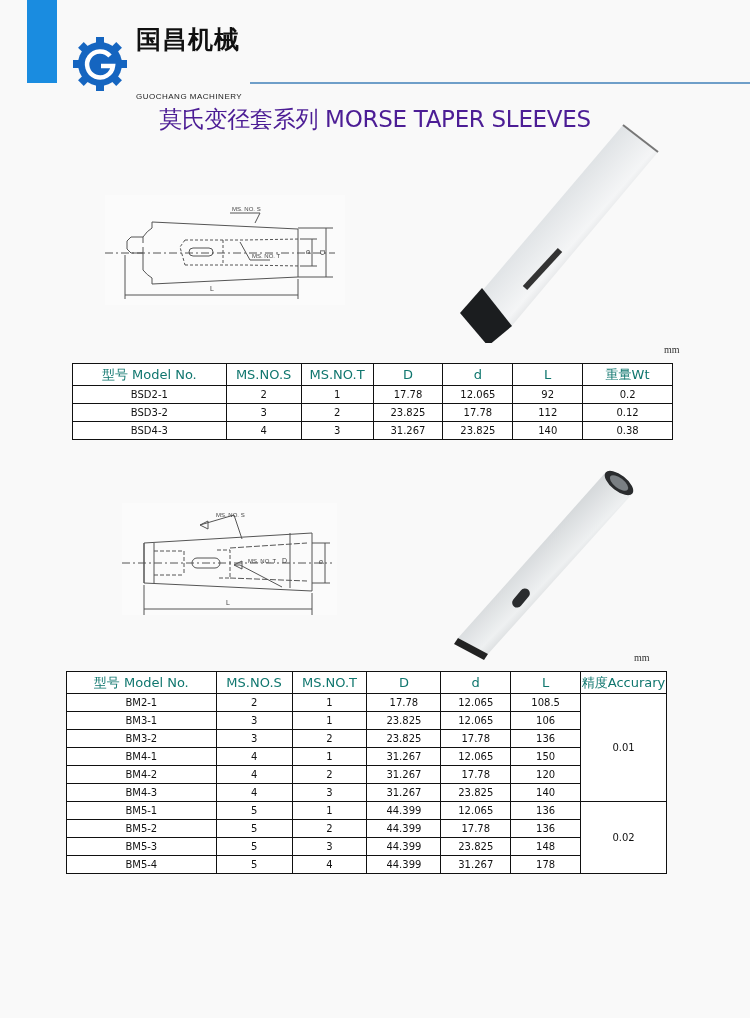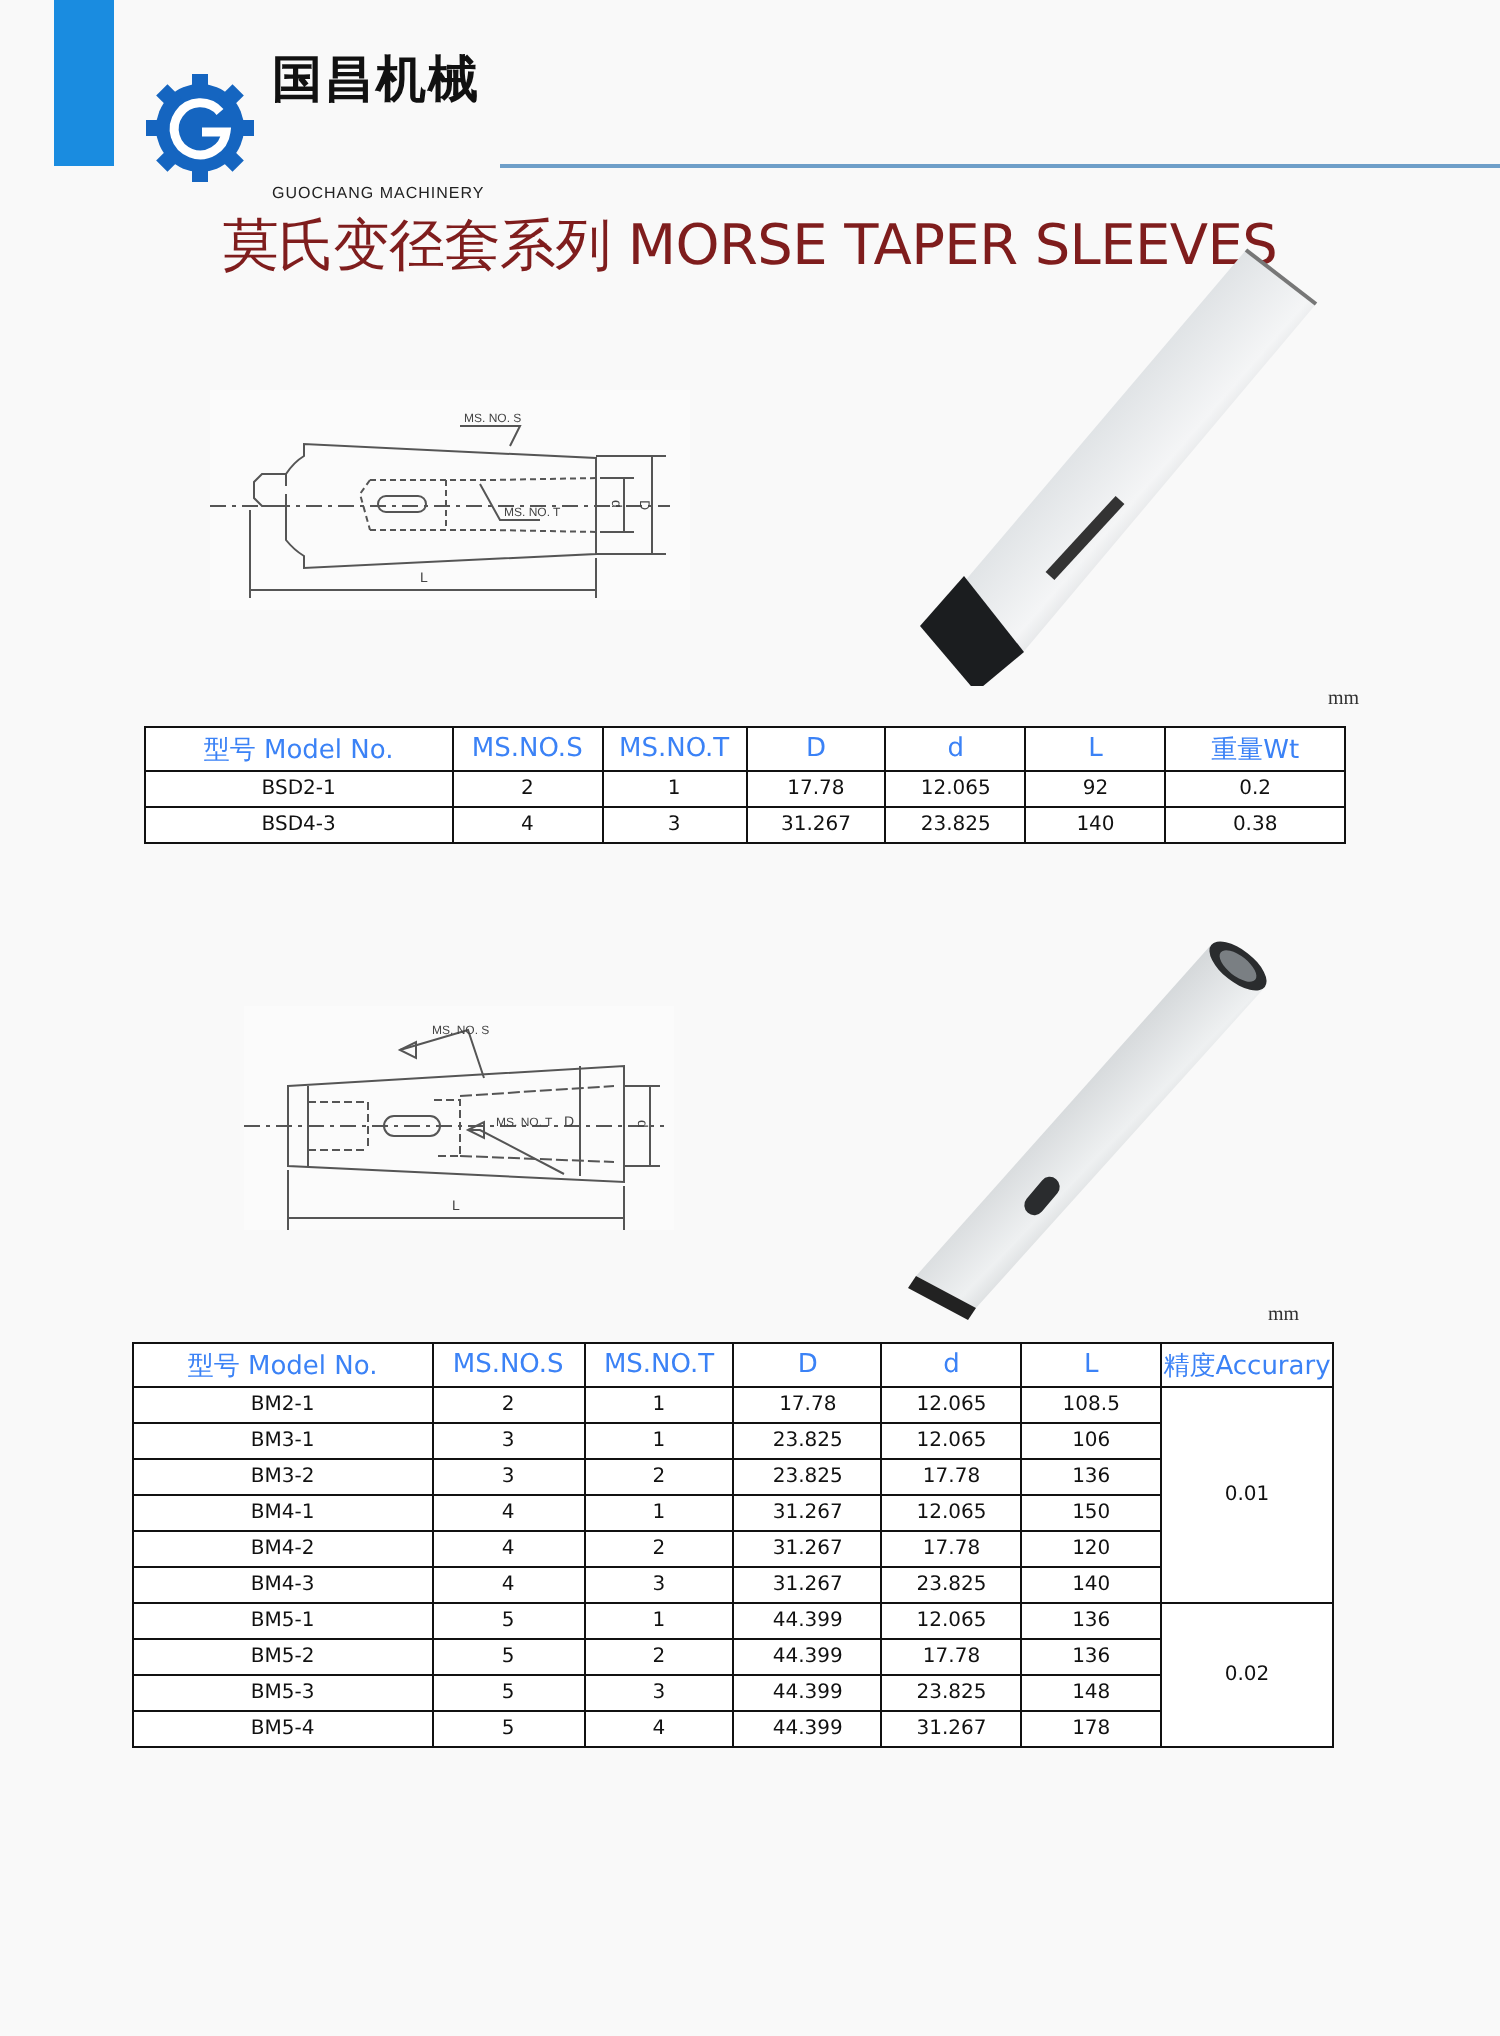--- a/index.html
+++ b/index.html
@@ -4,27 +4,27 @@
 <style>
   html, body { margin:0; padding:0; }
   body { width:750px; height:1018px; background:#f9f9f9; position:relative; overflow:hidden; font-family:"Liberation Sans", "DejaVu Sans", sans-serif; color:#111; }
   .blue-bar { position:absolute; left:27px; top:0; width:30px; height:83px; background:#1a8ce0; }
   .header-line { position:absolute; left:250px; top:82px; width:500px; height:2px; background:#6f9fc9; }
   .logo { position:absolute; left:72px; top:26px; display:flex; align-items:center; }
   .logo svg { display:block; }
   .logo-text { margin-left:8px; display:flex; flex-direction:column;gap:37px; }
   .logo-cn { font-family:"DejaVu Sans", sans-serif; font-weight:bold; font-size:25px; letter-spacing:1px; color:#111; line-height:28px; }
   .logo-en { font-size:8px; letter-spacing:0.5px; color:#222; margin-top:1px; }
-  .page-title { position:absolute; left:0; width:750px; top:104px; text-align:center; font-family:"DejaVu Sans", sans-serif; font-size:28px; color:#7f1d1d; letter-spacing:-0.3px; }
+  .page-title { position:absolute; left:0; width:750px; top:104px; text-align:center; font-family:"DejaVu Sans", sans-serif; font-size:23px; color:#4c1d95; letter-spacing:-0.3px; }
   .drawing { position:absolute; }
   .photo { position:absolute; }
   .unit { position:absolute; font-family:"Liberation Serif", serif; font-size:10px; color:#333; }
   table.spec { position:absolute; border-collapse:collapse; background:#fff; }
   table.spec td, table.spec th { border:1px solid #111; text-align:center; padding:0; font-weight:normal; }
-  table.spec th { font-family:"DejaVu Sans", sans-serif; font-size:13px; height:21px; color:#3b82f6; }
+  table.spec th { font-family:"DejaVu Sans", sans-serif; font-size:13px; height:21px; color:#0f766e; }
   table.spec td { font-family:"DejaVu Sans", sans-serif; font-size:10px; height:17px; color:#111; }
   #t1 { left:72px; top:363px; width:601px; }
   #t2 { left:66px; top:671px; width:601px; }
 </style>
 </head>
 <body>
 
 <div class="blue-bar"></div>
 <div class="header-line"></div>
 
@@ -115,20 +115,29 @@
   </thead>
   <tbody>
     <tr>
       <td>BSD2-1</td>
       <td>2</td>
       <td>1</td>
       <td>17.78</td>
       <td>12.065</td>
       <td>92</td>
       <td>0.2</td>
+    </tr>
+    <tr>
+      <td>BSD3-2</td>
+      <td>3</td>
+      <td>2</td>
+      <td>23.825</td>
+      <td>17.78</td>
+      <td>112</td>
+      <td>0.12</td>
     </tr>
     <tr>
       <td>BSD4-3</td>
       <td>4</td>
       <td>3</td>
       <td>31.267</td>
       <td>23.825</td>
       <td>140</td>
       <td>0.38</td>
     </tr>

